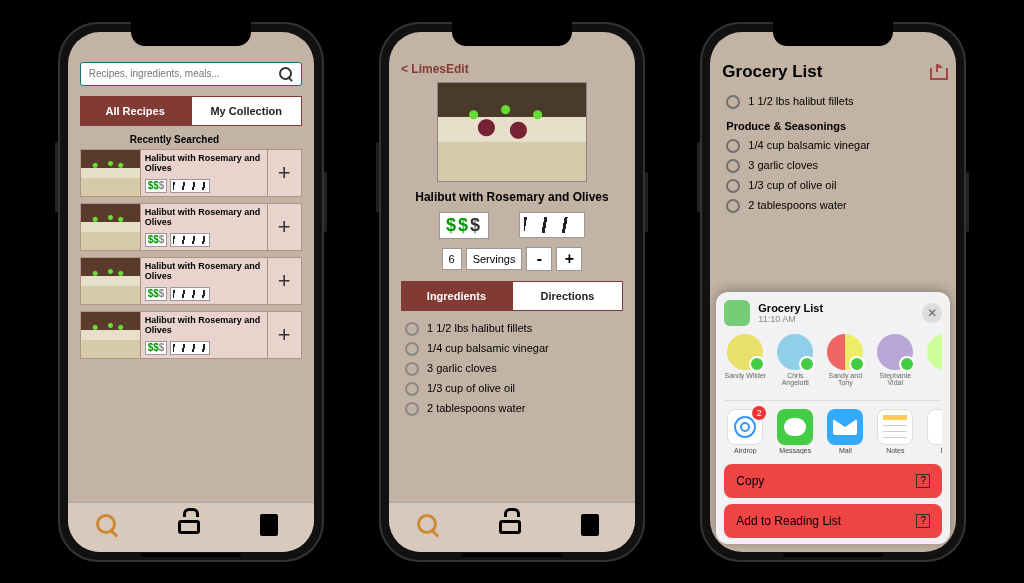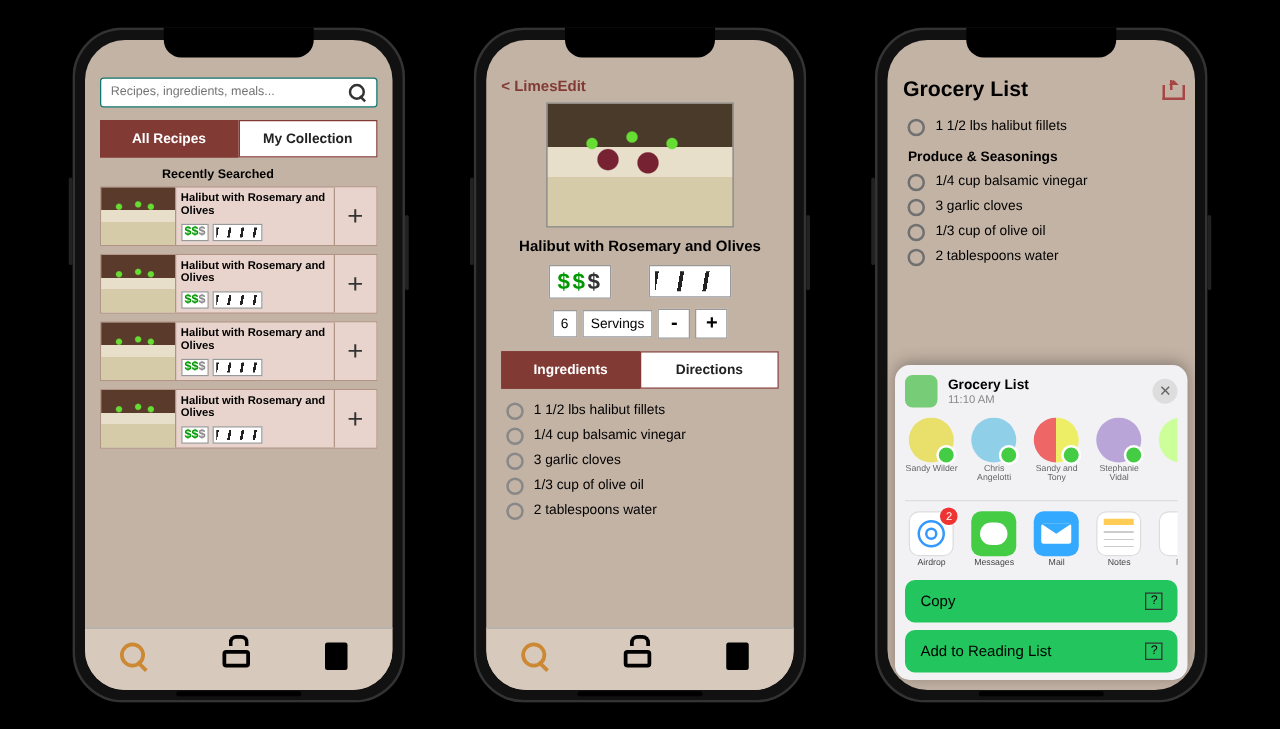--- a/index.html
+++ b/index.html
@@ -175,21 +175,21 @@
   .messages{background:#4c4;}
   .msg-ic{width:22px;height:18px;background:#fff;border-radius:10px;position:relative;}
   .msg-ic::after{content:"";position:absolute;bottom:-4px;left:5px;border:4px solid transparent;border-top-color:#fff;}
   .mail{background:#3af;}
   .mail-ic{width:24px;height:16px;background:#fff;border-radius:2px;position:relative;}
   .mail-ic::after{content:"";position:absolute;top:0;left:0;right:0;height:0;border:12px solid transparent;border-top:8px solid #3af;}
   .notes{background:#fff;border:1px solid #ddd;}
   .notes-ic{width:24px;height:24px;background:repeating-linear-gradient(#fff 0 5px,#ccc 5px 6px);border-top:5px solid #fc5;}
   .rem{background:#fff;border:1px solid #ddd;}
 
-  .action-row{background:#22c55e;border-radius:8px;padding:10px 12px;font-size:12px;display:flex;justify-content:space-between;align-items:flex-start;margin-bottom:6px;cursor:pointer;}
+  .action-row{background:#ef4444;border-radius:8px;padding:10px 12px;font-size:12px;display:flex;justify-content:space-between;align-items:flex-start;margin-bottom:6px;cursor:pointer;}
   .q-ic{width:14px;height:14px;border:1px solid #333;display:flex;align-items:center;justify-content:center;font-size:10px;}
 </style>
 </head>
 <body>
 
 <div class="phone">
   <div class="notch"></div>
   <div class="screen">
     <div class="content">
       <div class="search-bar">

